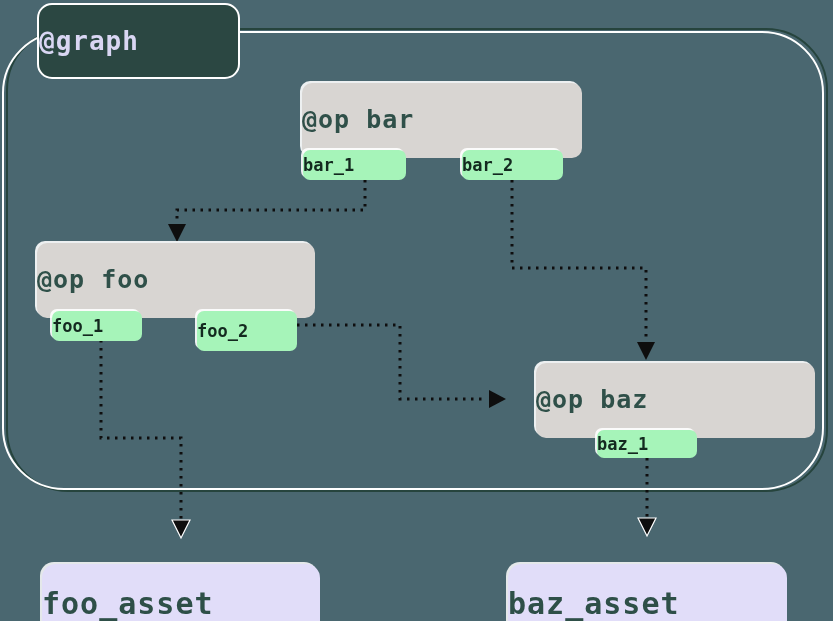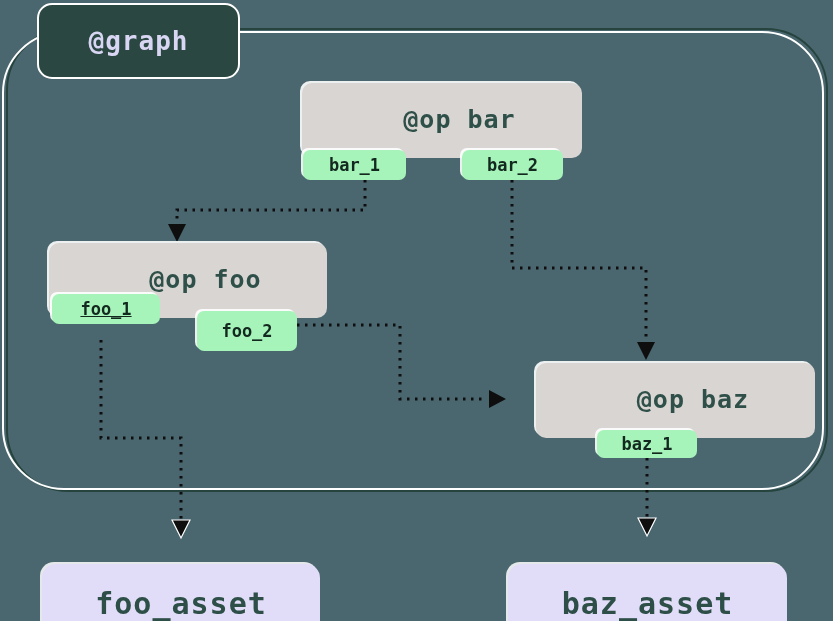--- a/index.html
+++ b/index.html
@@ -25,38 +25,37 @@
   .stage{position:relative;width:833px;height:621px;}
 
   
   .gb{position:absolute;border-radius:62px;pointer-events:none;}
   .gb-dark{left:6px;top:28px;width:818px;height:460px;border:2px solid var(--outline-dark);}
   .gb-white{left:2px;top:31px;width:818px;height:455px;border:2px solid var(--outline-light);}
 
   .edges{position:absolute;left:0;top:0;pointer-events:none;}
 
   .node{
-    position:absolute;display:flex;align-items:center;justify-content:center;
+    position:absolute;display:flex;align-items:center;justify-content:flex-start;
     box-sizing:border-box;
   }
   .badge{
     background:var(--badge-fill);
     border:2px solid var(--outline-light);
     border-radius:15px;
     color:var(--badge-text);
     font-size:26px;font-weight:600;letter-spacing:1px;
   }
   .op{
     background:var(--op-fill);
     border-radius:10px;
     color:var(--op-text);
     font-size:25px;font-weight:600;letter-spacing:1px;
     box-shadow:-2px -2px 0 0 rgba(255,255,255,.9);
     align-items:flex-start;
-    padding-left:35px;
   }
   .op .op-label{margin-top:22px;}
   .tab{
     background:var(--tab-fill);
     border-radius:7px;
     color:var(--tab-text);
     font-size:17px;font-weight:600;
     box-shadow:-2px -2px 0 0 rgba(255,255,255,.9);
   }
   .asset{
@@ -66,22 +65,22 @@
     font-size:30px;font-weight:600;letter-spacing:1px;
     box-shadow:-2px -2px 0 0 rgba(255,255,255,.85);
     margin-top:24px;
   }
 
   
   .badge      {left:37px;  top:3px;   width:203px; height:76px;}
   .op-bar     {left:302px; top:83px;  width:280px; height:75px;}
   .tab-bar1   {left:303px; top:150px; width:103px; height:30px;}
   .tab-bar2   {left:462px; top:150px; width:101px; height:30px;}
-  .op-foo     {left:37px;  top:243px; width:278px; height:75px;margin-left:12px;}
-  .tab-foo1   {left:52px;  top:294px; width:108px;  height:30px;text-decoration:underline;}
+  .op-foo     {left:37px;  top:243px; width:278px; height:75px;}
+  .tab-foo1   {left:52px;  top:311px; width:90px;  height:30px;}
   .tab-foo2   {left:197px; top:311px; width:100px; height:40px;}
   .op-baz     {left:536px; top:363px; width:279px; height:75px;}
   .tab-baz1   {left:597px; top:430px; width:100px; height:28px;}
   .asset-foo  {left:42px;  top:540px; width:278px; height:78px;}
   .asset-baz  {left:508px; top:540px; width:279px; height:78px;}
 </style>
 </head>
 <body>
 
 <div class="stage">

